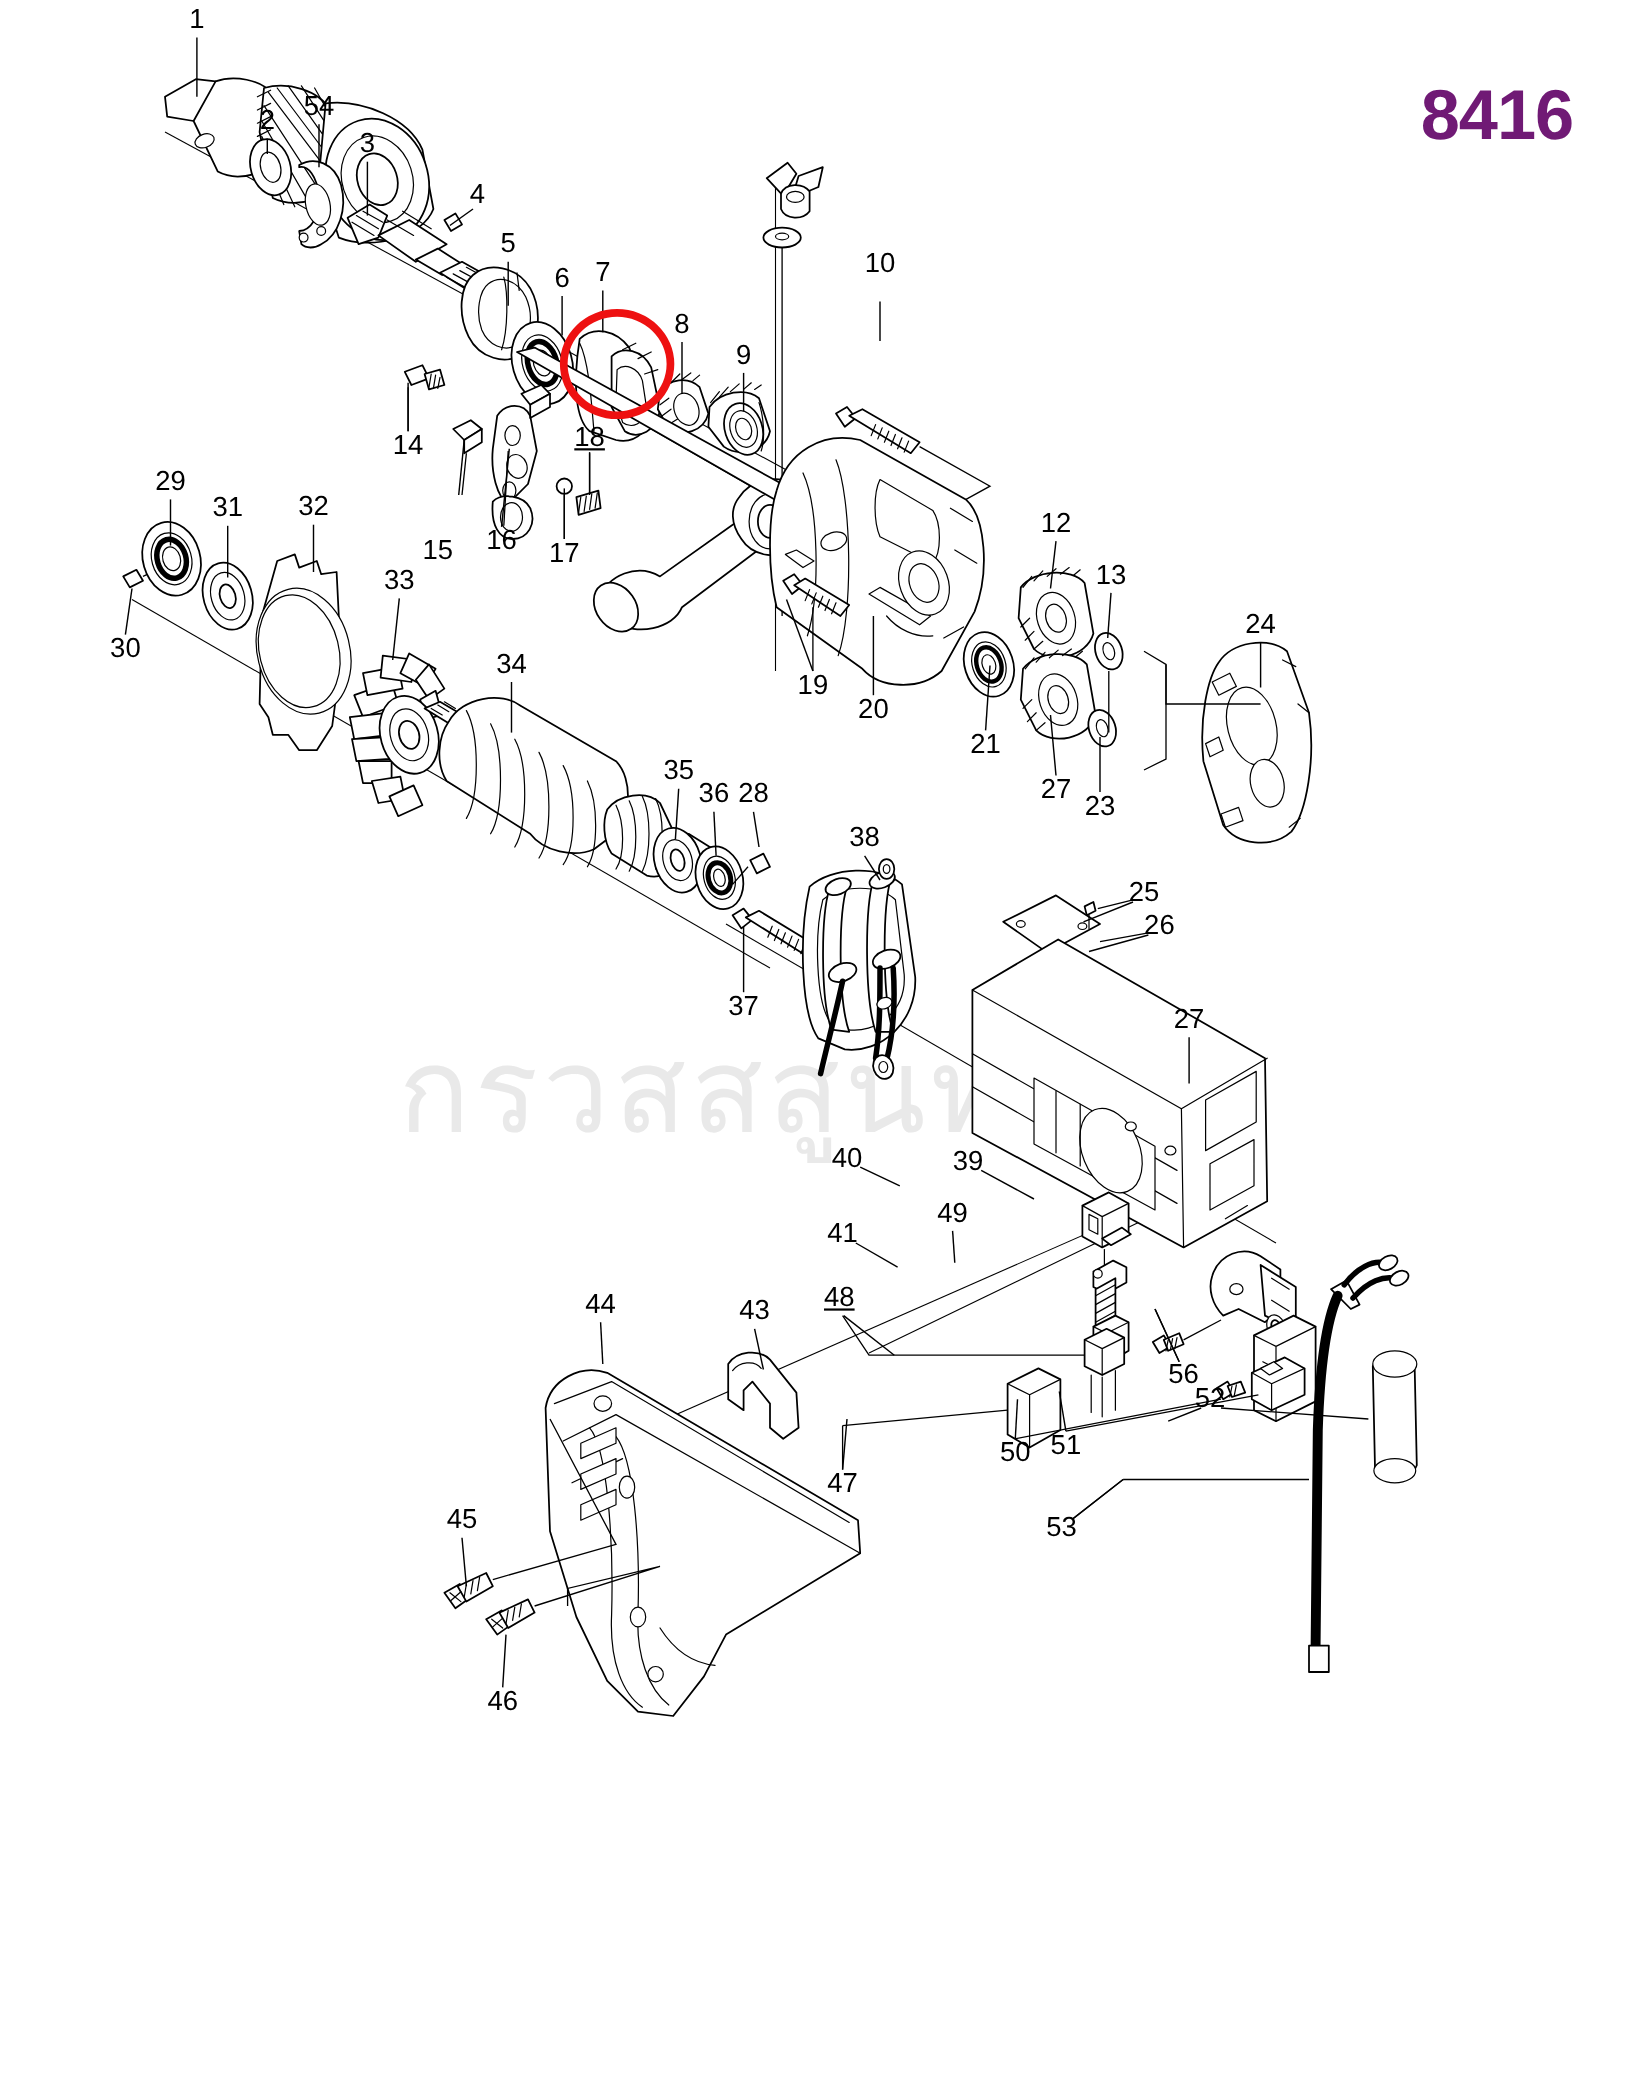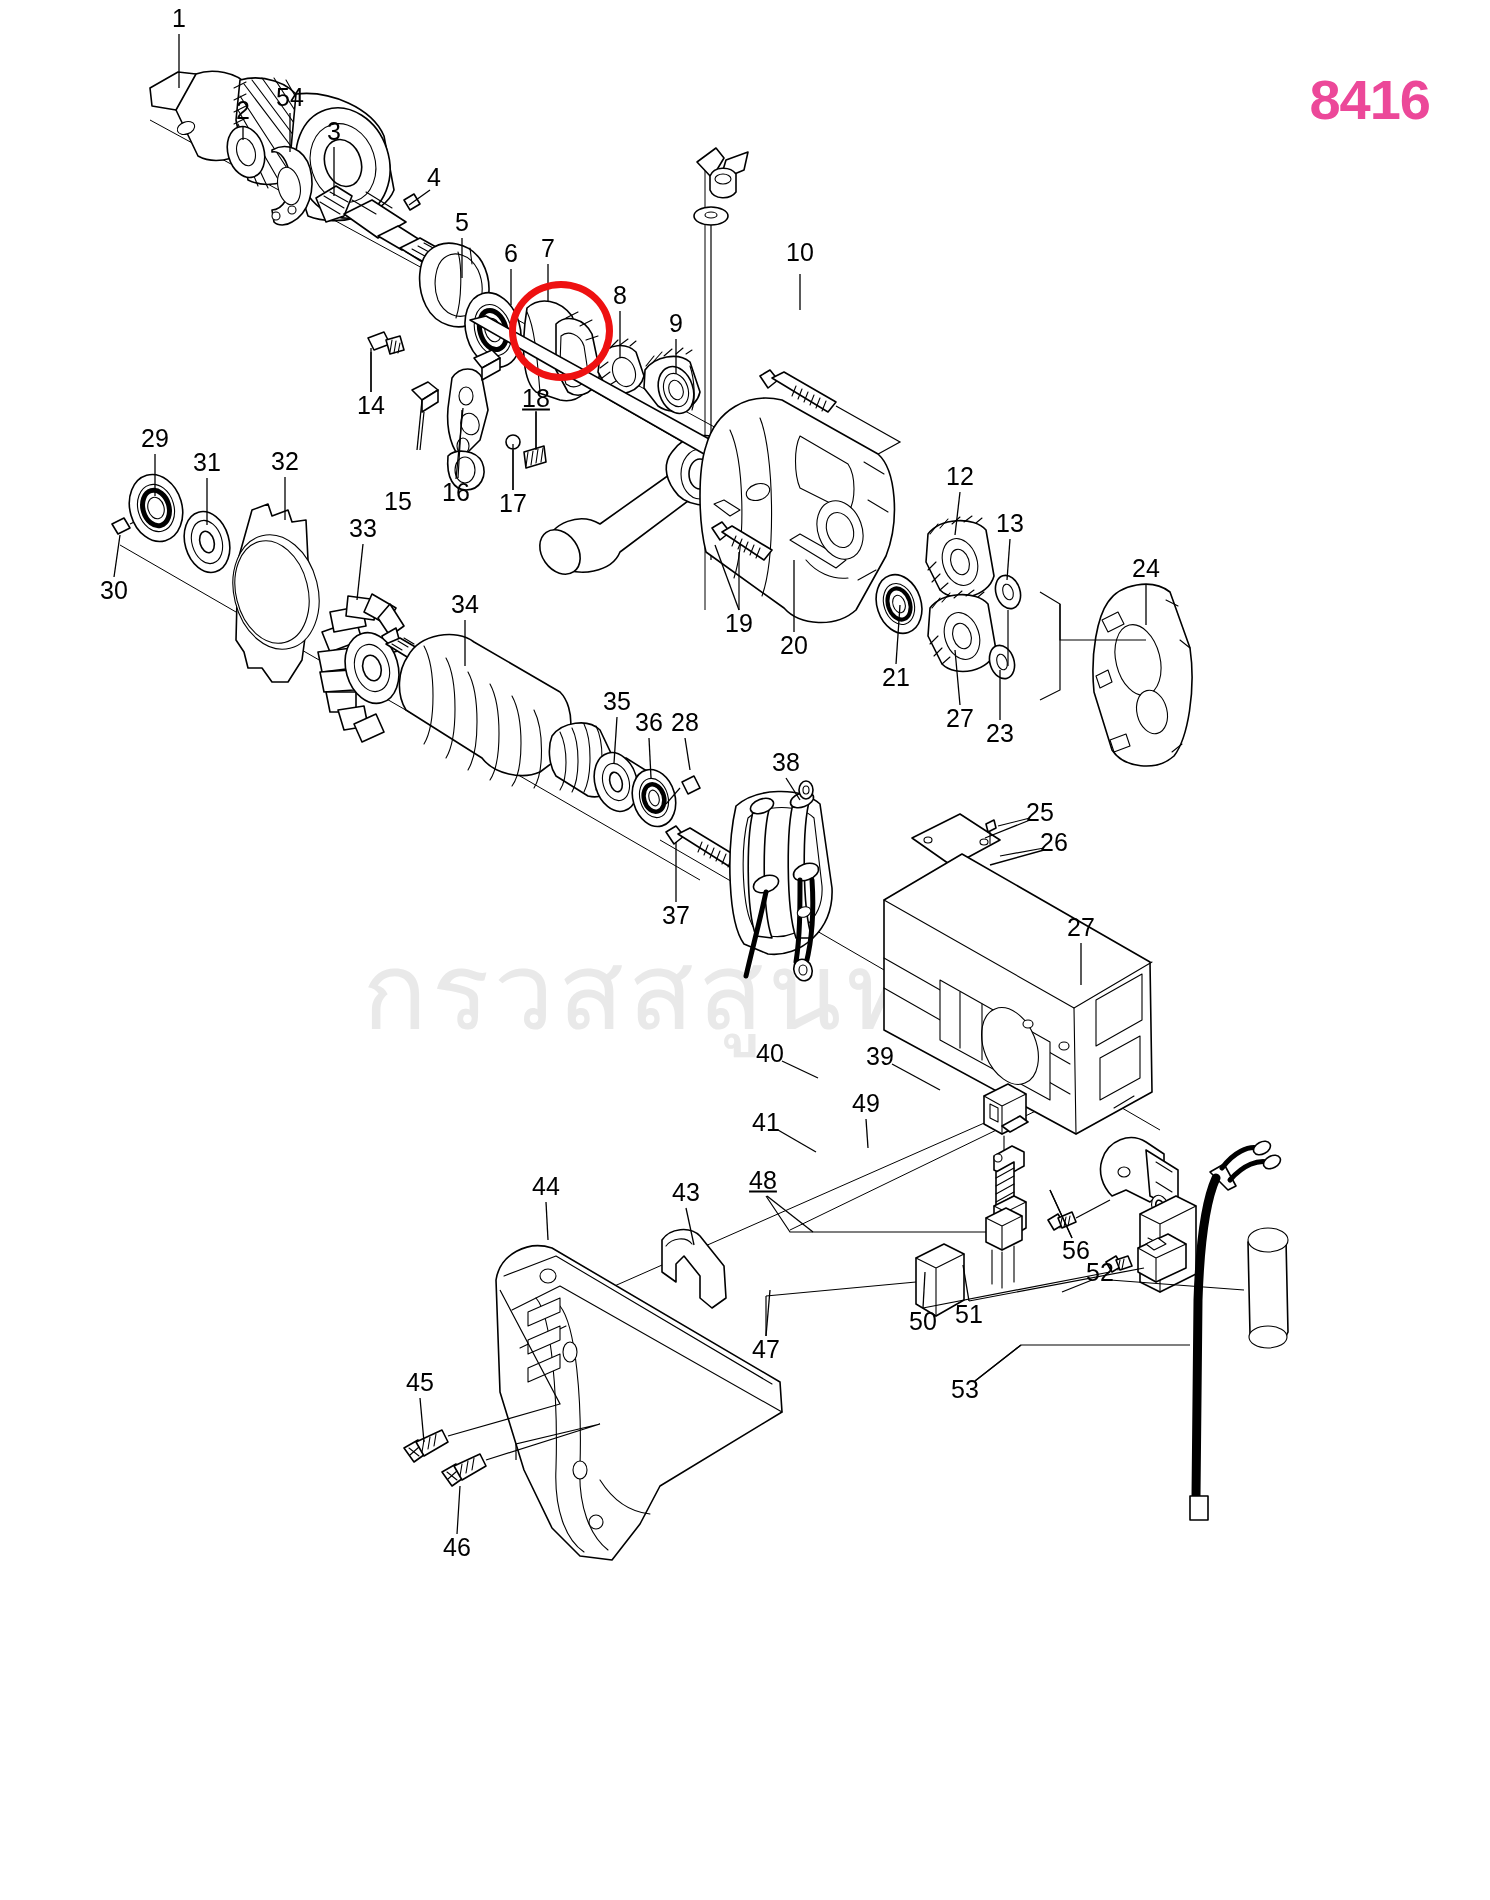--- a/index.html
+++ b/index.html
@@ -12,24 +12,24 @@
     width:1490px;
     height:1900px;
     background:#ffffff;
     overflow:hidden;
   }
   
   #model-title{
     position:absolute;
     right:60px;
     top:72px;
-    font-size:56px;
+    font-size:64px;
     font-weight:bold;
     letter-spacing:-1px;
-    color:#ec4899;
+    color:#701a75;
     line-height:1;
     font-family:"Liberation Sans", sans-serif;
   }
   
   #watermark{
     position:absolute;
     left:50%;
     top:905px;
     transform:translateX(-50%);
     font-size:108px;
@@ -625,21 +625,21 @@
       <div class="callout" style="left: 179px; top: 18px;">1</div>
       <div class="callout" style="left: 243px; top: 110px;">2</div>
       <div class="callout" style="left: 290px; top: 97px;">54</div>
       <div class="callout" style="left: 334px; top: 131px;">3</div>
       <div class="callout" style="left: 434px; top: 177px;">4</div>
       <div class="callout" style="left: 462px; top: 222px;">5</div>
       <div class="callout" style="left: 511px; top: 253px;">6</div>
       <div class="callout" style="left: 548px; top: 248px;">7</div>
       <div class="callout" style="left: 620px; top: 295px;">8</div>
       <div class="callout" style="left: 676px; top: 323px;">9</div>
-      <div class="callout" style="left: 800px; top: 252px;">10</div>
+      <div class="callout" style="left: 800px; top: 240px;">10</div>
       <div class="callout" style="left: 371px; top: 405px;">14</div>
       <div class="callout" style="left: 398px; top: 463px; margin-top: 38px;">15</div>
       <div class="callout" style="left: 456px; top: 492px;">16</div>
       <div class="callout" style="left: 513px; top: 503px;">17</div>
       <div class="callout" style="left: 536px; top: 398px; text-decoration: underline;">18</div>
       <div class="callout" style="left: 739px; top: 623px;">19</div>
       <div class="callout" style="left: 794px; top: 645px;">20</div>
       <div class="callout" style="left: 896px; top: 677px;">21</div>
       <div class="callout" style="left: 960px; top: 718px;">27</div>
       <div class="callout" style="left: 1000px; top: 733px;">23</div>

